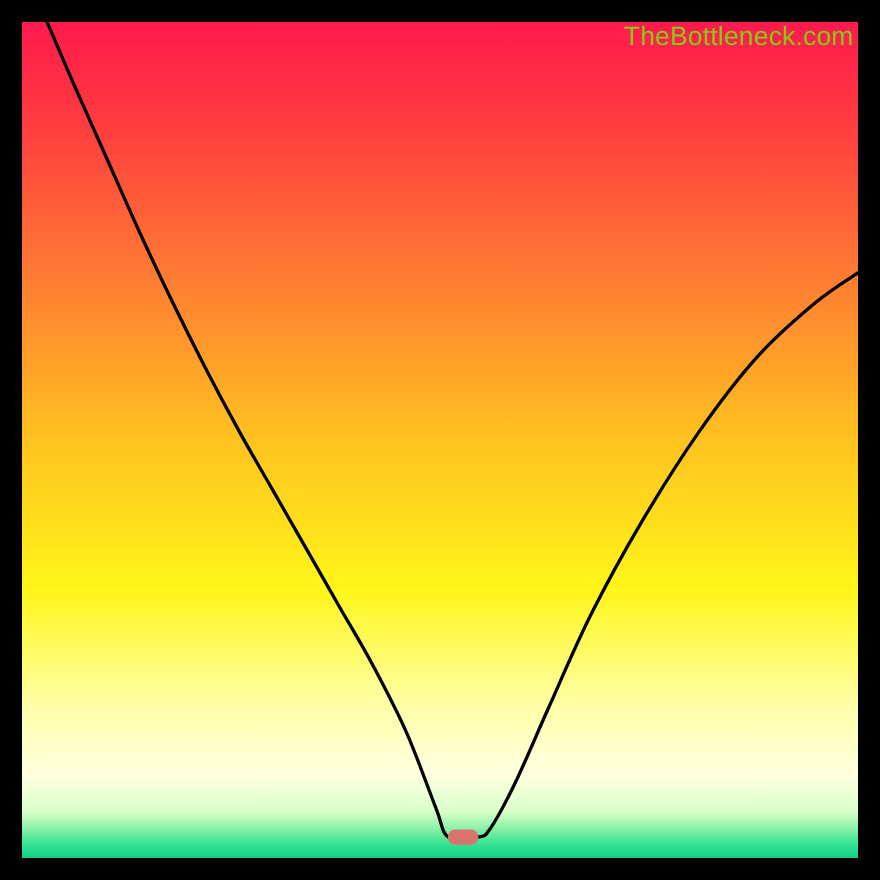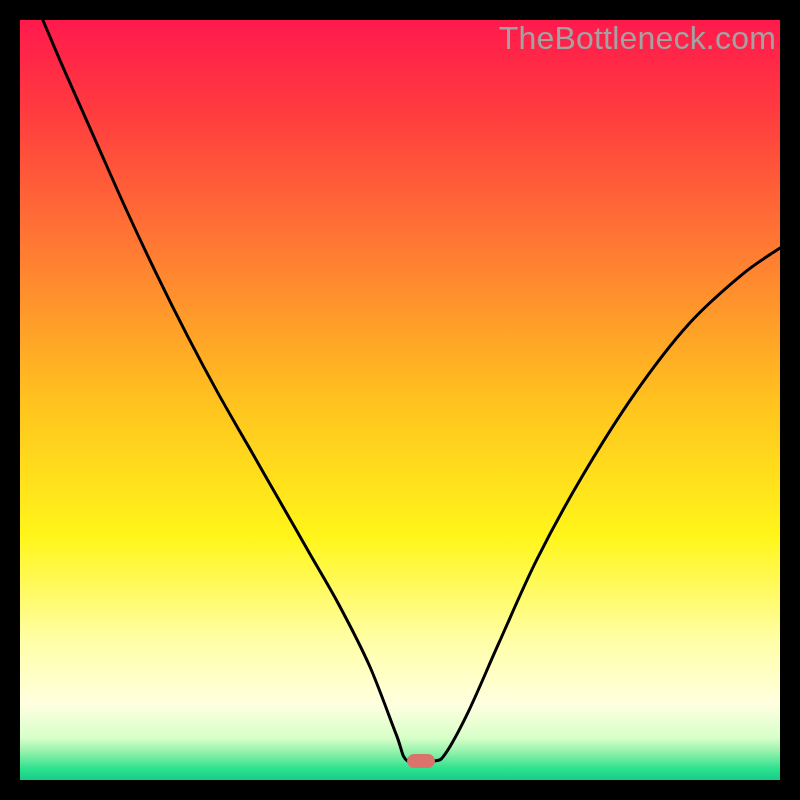--- a/index.html
+++ b/index.html
@@ -23,23 +23,23 @@
     left: 0;
     top: 0;
     width: 760px;
     height: 760px;
   }
   .watermark {
     position: absolute;
     top: 0px;
     right: 4px;
     font-family: Arial, Helvetica, sans-serif;
-    font-size: 32px;
+    font-size: 24px;
     font-weight: 500;
-    color: #a3a3a3;
+    color: #84cc16;
     letter-spacing: 0.2px;
     user-select: none;
   }
   .marker {
     position: absolute;
     width: 28px;
     height: 14px;
     border-radius: 7px;
     transform: translate(-50%, -50%);
   }

